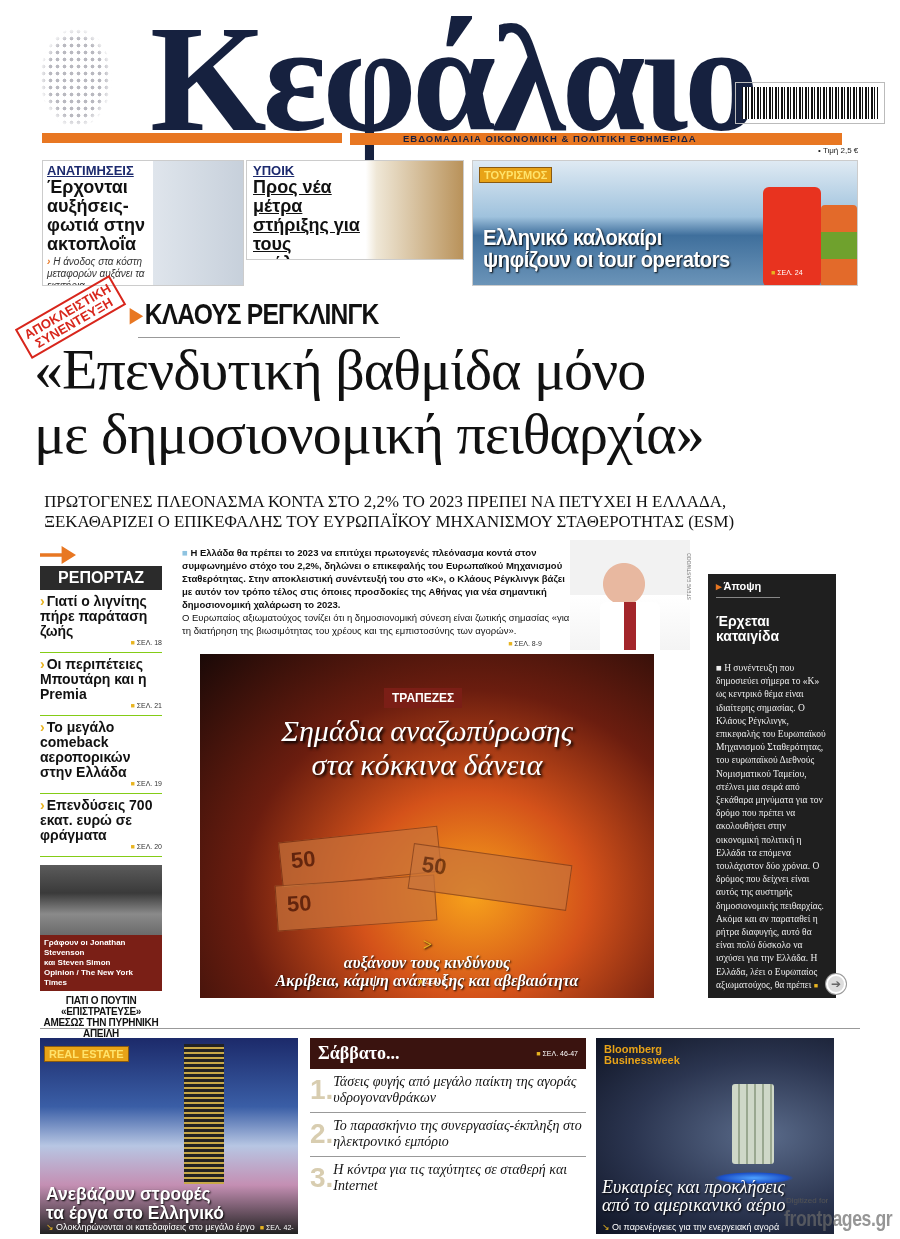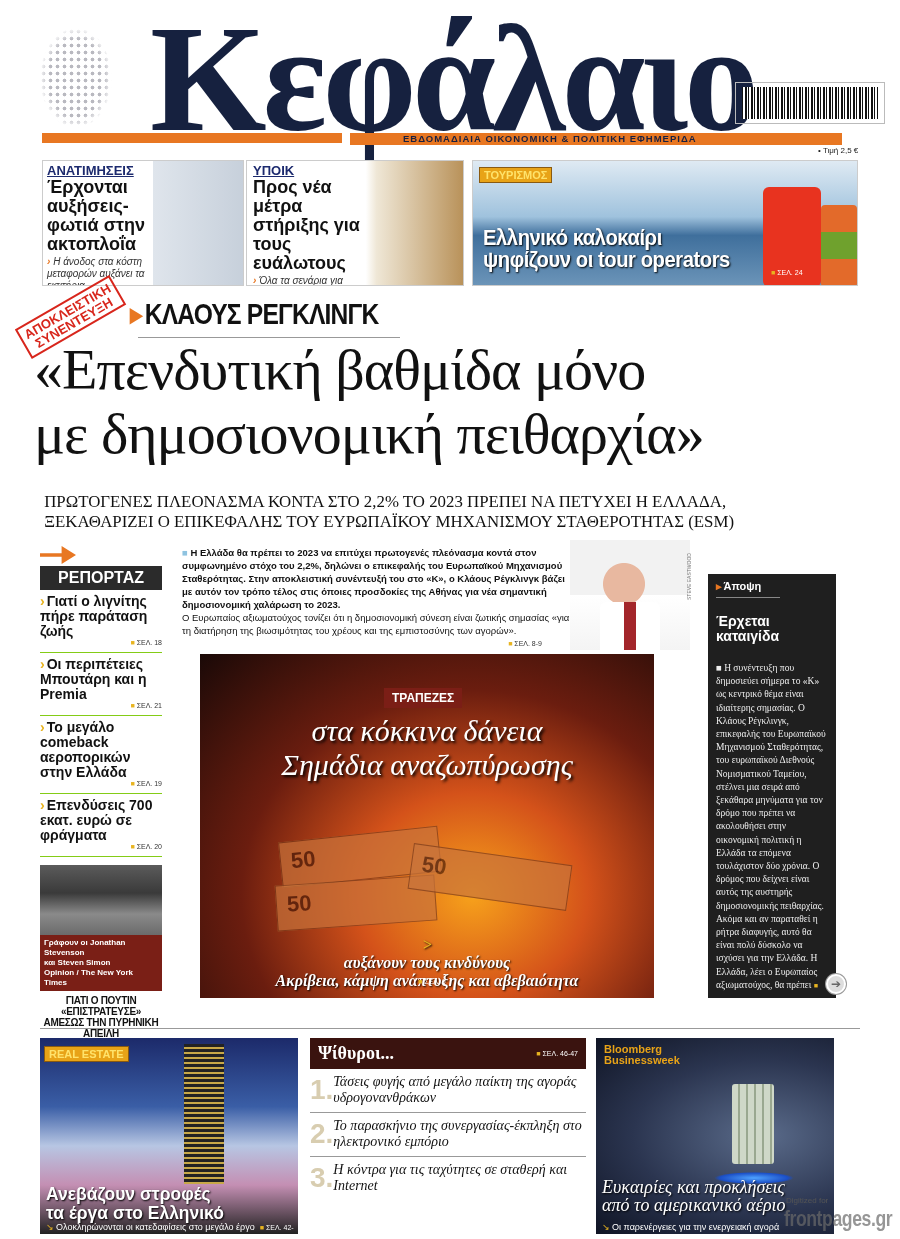--- a/index.html
+++ b/index.html
@@ -16,21 +16,21 @@
     background: repeating-linear-gradient(90deg, #111 0 1px, #fff 1px 3px, #111 3px 5px, #fff 5px 6px); background-clip: content-box; }
   .orange-bar-left { left: 42px; top: 133px; width: 300px; height: 10px; background: #e87722; }
   .orange-bar-right { left: 350px; top: 133px; width: 492px; height: 12px; background: #e87722; }
   .tagline { left: 368px; top: 133px; font-size: 9.5px; font-weight: bold; color: #1a2040; letter-spacing: 1px; line-height: 12px; padding-left: 35px; }
   .issue-line { left: 42px; top: 160px; font-size: 8px; color: #333; }
   .price { left: 818px; top: 146px; font-size: 8px; color: #222; }
 
   
   .teaser { border: 1px solid #ccc; overflow: hidden; }
   .t1 { left: 42px; top: 160px; width: 202px; height: 126px; background: linear-gradient(90deg, #fff 0 55%, #dfe5ec 55%, #c7d0db 100%); }
-  .t2 { left: 246px; top: 160px; width: 218px; height: 126px; background: linear-gradient(90deg, #fff 0 55%, #efe7d6 60%, #b9925a 100%); }
+  .t2 { left: 246px; top: 160px; width: 218px; height: 100px; background: linear-gradient(90deg, #fff 0 55%, #efe7d6 60%, #b9925a 100%); text-decoration: underline; }
   .t3 { left: 472px; top: 160px; width: 386px; height: 126px; background: linear-gradient(180deg, #dfeaf3 0%, #9fc2dd 45%, #3f6f9c 60%, #6b94b8 100%); }
   .kicker { font-size: 13px; font-weight: bold; color: #1c2a6e; text-decoration: underline; }
   .teaser-title { font-size: 18px; font-weight: bold; line-height: 19px; color: #111; }
   .teaser-sub { font-size: 10px; font-style: italic; color: #333; line-height: 12px; }
   .arrow-o { color: #e87722; font-weight: bold; }
   .page-ref { font-size: 7px; color: #333; }
   .page-ref::before { content: "■ "; color: #e8b420; }
   .tour-kicker { left: 6px; top: 6px; background: #e8a317; color: #ffe36b; font-size: 11px; font-weight: bold; padding: 1px 4px; border: 1px solid #8a5a10; }
   .tour-title { left: 10px; top: 66px; font-size: 22px; font-weight: bold; color: #fff; line-height: 22px; text-shadow: 1px 1px 2px #000; letter-spacing: -0.5px; transform: scaleX(0.92); transform-origin: left; }
   .suitcase { left: 290px; top: 26px; width: 58px; height: 100px; background: #e8331f; border-radius: 6px; }
@@ -200,22 +200,22 @@
     <div class="page-ref" style="text-align:right;font-size:8px;">ΣΕΛ. 2</div>
   </div>
 </div>
 
 <div class="abs fire">
   <div class="abs banknote" style="left:80px;top:180px;transform:rotate(-6deg);">50</div>
   <div class="abs banknote" style="left:76px;top:226px;transform:rotate(-4deg);">50</div>
   <div class="abs banknote" style="left:210px;top:200px;transform:rotate(8deg);">50</div>
   <div class="abs fire-kicker">ΤΡΑΠΕΖΕΣ</div>
   <div class="abs fire-title">
+    <div>Σημάδια αναζωπύρωσης</div>
     <div>στα κόκκινα δάνεια</div>
-    <div>Σημάδια αναζωπύρωσης</div>
   </div>
   <div class="abs fire-sub">
     <div>αυξάνουν τους κινδύνους</div>
     <div>Ακρίβεια, κάμψη ανάπτυξης και αβεβαιότητα</div>
   </div>
   <div class="abs page-ref fire-ref">ΣΕΛ. 6</div>
 </div>
 
 <div class="abs opinion">
   <div class="op-label">Άποψη</div>
@@ -231,21 +231,21 @@
   <div class="abs re-kicker">REAL ESTATE</div>
   <div class="abs re-title">
     <div>Ανεβάζουν στροφές</div>
     <div>τα έργα στο Ελληνικό</div>
   </div>
   <div class="abs re-sub"><span>Ολοκληρώνονται οι κατεδαφίσεις στο μεγάλο έργο</span> &nbsp;<span class="page-ref" style="color:#fff;">ΣΕΛ. 42-43</span></div>
 </div>
 
 <div class="abs whispers">
   <div class="wh-head">
-    <span>Ψίθυροι...</span>
+    <span>Σάββατο...</span>
     <span class="page-ref" style="color:#fff;font-family:'Liberation Sans',sans-serif;font-weight:normal;">ΣΕΛ. 46-47</span>
   </div>
   <div class="wh-item">
     <span class="wh-num">1.</span>
     <span class="wh-text">Τάσεις φυγής από μεγάλο παίκτη της αγοράς υδρογονανθράκων</span>
   </div>
   <div class="wh-item">
     <span class="wh-num">2.</span>
     <span class="wh-text">Το παρασκήνιο της συνεργασίας-έκπληξη στο ηλεκτρονικό εμπόριο</span>
   </div>

